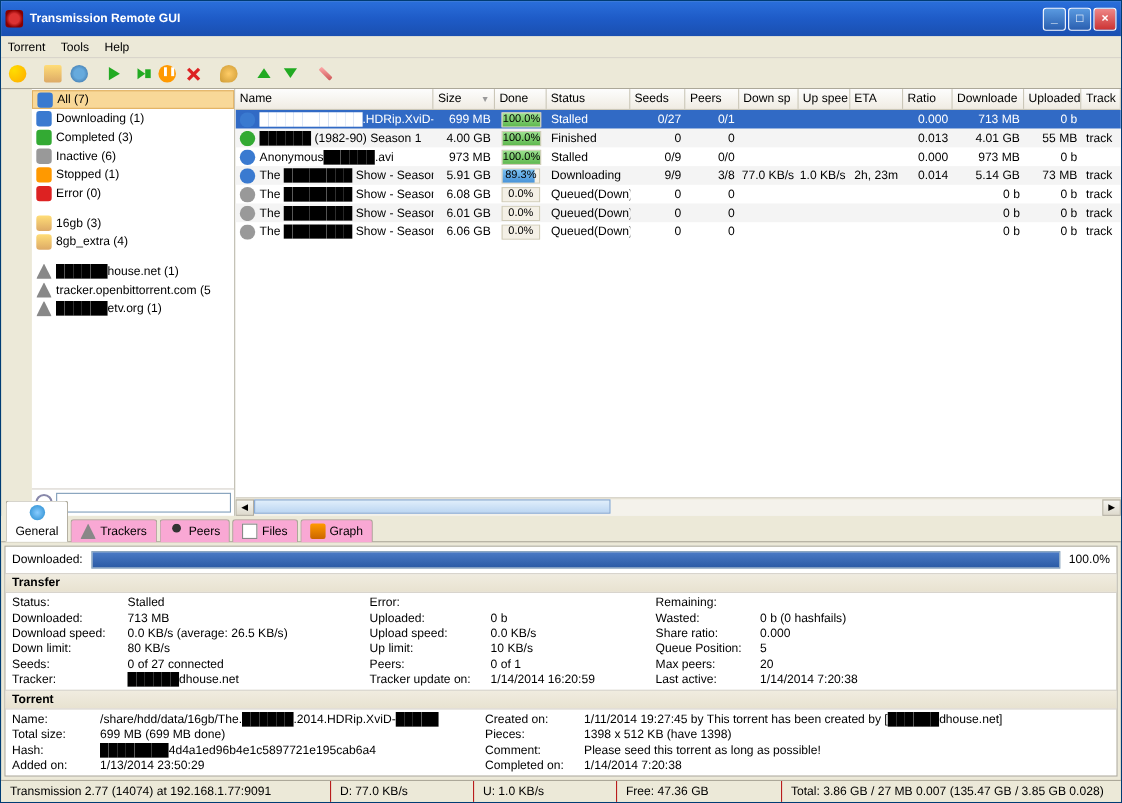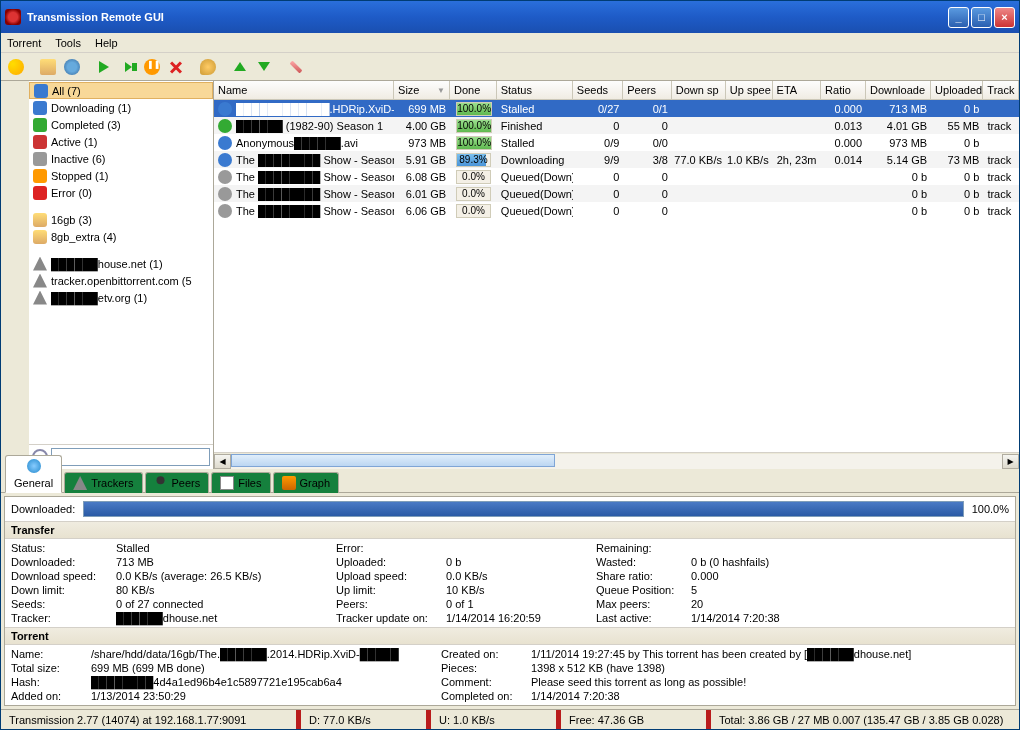--- a/index.html
+++ b/index.html
@@ -61,31 +61,31 @@
 .donecell { background: #f4f0e6; border: 1px solid #d0ccb8; height: 14px; position: relative; text-align: center; width: 46px; margin: 0 2px; }
 .donecell .bar { position: absolute; left: 0; top: 0; bottom: 0; background: linear-gradient(to bottom,#7ac0f0,#4a94d8); }
 .donecell .bar.g { background: linear-gradient(to bottom,#9be08e,#5fb84f); }
 .donecell .lbl { position: relative; font-size: 10px; }
 .grow.sel .donecell .lbl { color: #000; }
 .hscroll { height: 17px; background: #ece9d8; display: flex; align-items: center; border-top: 1px solid #d4d0c8; }
 .hscroll .arrow { width: 17px; height: 15px; background: linear-gradient(#f5f5f1,#dedacd); border: 1px solid #b0aca0; display: flex; align-items: center; justify-content: center; font-size: 8px; }
 .hscroll .track { flex: 1; background: #f4f2eb; height: 15px; position: relative; }
 .hscroll .thumb { position: absolute; left: 0; top: 0; height: 13px; width: 42%; background: linear-gradient(#e0eefb,#bcd6f2); border: 1px solid #7fa5d6; }
 .tabs { display: flex; align-items: flex-end; height: 24px; padding: 0 4px; gap: 0; background: #ece9d8; border-bottom: 1px solid #aca899; }
-.tab { display: flex; align-items: center; gap: 4px; padding: 3px 8px; border: 1px solid #aca899; border-bottom: none; background: #15803d; border-radius: 3px 3px 0 0; position: relative; top: 1px; margin-right: 2px; }
+.tab { display: flex; align-items: center; gap: 4px; padding: 3px 8px; border: 1px solid #aca899; border-bottom: none; background: #f9a8d4; border-radius: 3px 3px 0 0; position: relative; top: 1px; margin-right: 2px; }
 .tab.active { background: #fff; border-bottom: 1px solid #fff; font-weight: normal; flex-direction: column; }
 .tab .tic { width: 14px; height: 14px; }
 .details { flex: 0 0 auto; display: flex; flex-direction: column; background: #fff; border: 1px solid #aca899; margin: 3px; }
 .dlrow { display: flex; align-items: center; padding: 4px 6px; gap: 8px; }
 .dlbar { flex: 1; height: 16px; background: linear-gradient(to bottom,#4a7ac5,#2a5aa5); border: 1px solid #7f9db9; }
 .sect { background: linear-gradient(#f0ece0,#e8e2d0); padding: 2px 6px; font-weight: bold; border-top: 1px solid #d4d0c8; border-bottom: 1px solid #d4d0c8; }
 .fields { display: grid; grid-template-columns: 105px 220px 110px 150px 95px 1fr; padding: 3px 6px; row-gap: 2px; }
 .fields2 { display: grid; grid-template-columns: 80px 350px 90px 1fr; padding: 3px 6px; row-gap: 2px; }
 .statusbar { height: 20px; background: #ece9d8; border-top: 1px solid #aca899; display: flex; align-items: center; }
-.sbcell { padding: 0 8px; border-right: 5px solid #b91c1c; height: 100%; display: flex; align-items: center; }
+.sbcell { padding: 0 8px; border-right: 1px solid #b91c1c; height: 100%; display: flex; align-items: center; }
 .c-name { width: 195px; } .c-size { width: 60px; } .c-done { width: 50px; } .c-status { width: 82px; }
 .c-seeds { width: 54px; } .c-peers { width: 52px; } .c-dsp { width: 58px; } .c-usp { width: 50px; }
 .c-eta { width: 52px; } .c-ratio { width: 48px; } .c-dled { width: 70px; } .c-uled { width: 56px; } .c-trk { width: 38px; }
 .sortind { margin-left: auto; font-size: 8px; color: #999; }
 </style>
 </head>
 <body>
 
 <div class="titlebar">
   <div class="appicon"></div>
@@ -151,24 +151,20 @@
           <span class="sic all"></span>
           <span>All (7)</span>
         </div>
         <div class="sideitem">
           <span class="sic dl"></span>
           <span>Downloading (1)</span>
         </div>
         <div class="sideitem">
           <span class="sic done"></span>
           <span>Completed (3)</span>
-        </div>
-        <div class="sideitem">
-          <span class="sic act"></span>
-          <span>Active (1)</span>
         </div>
         <div class="sideitem">
           <span class="sic inact"></span>
           <span>Inactive (6)</span>
         </div>
         <div class="sideitem">
           <span class="sic stop"></span>
           <span>Stopped (1)</span>
         </div>
         <div class="sideitem">

